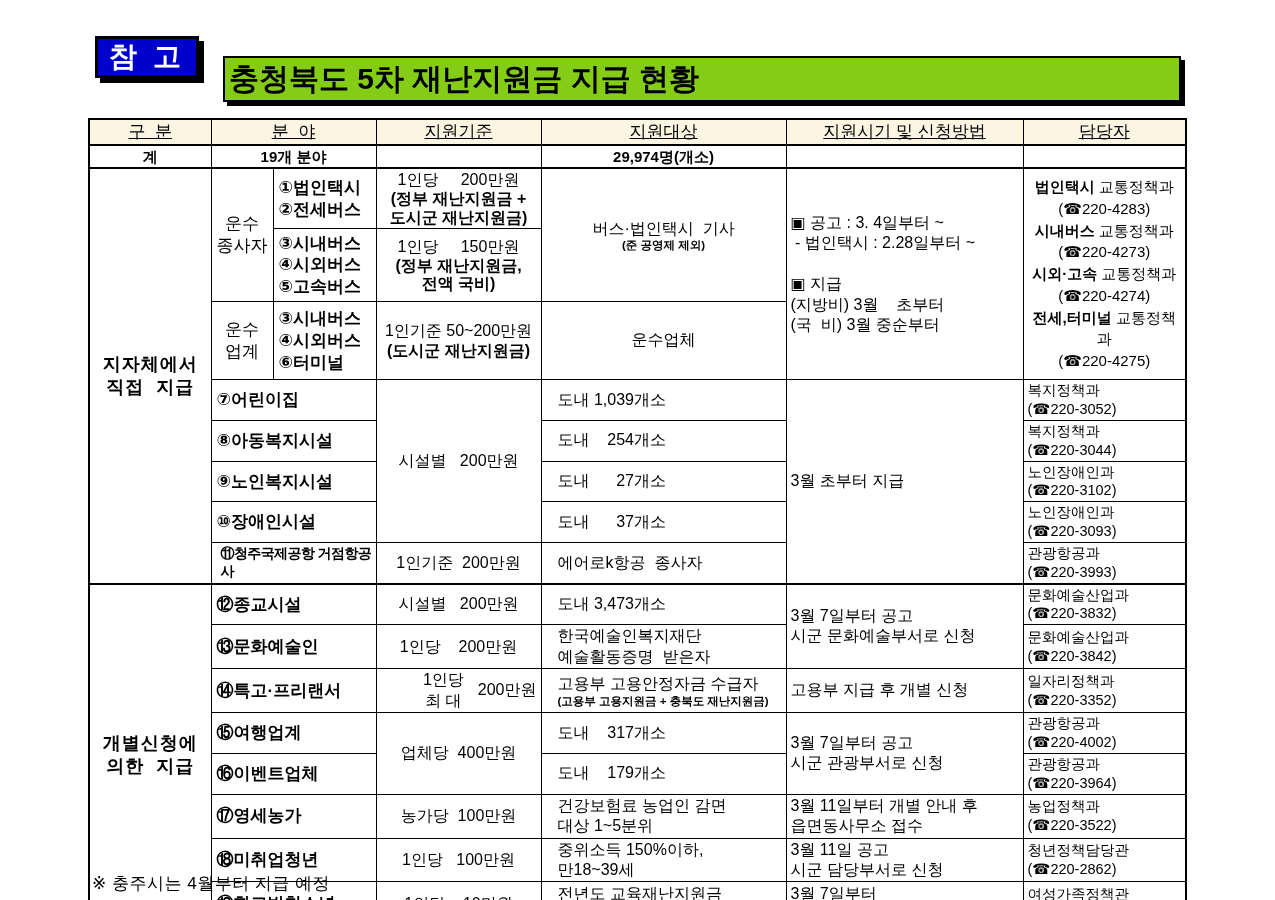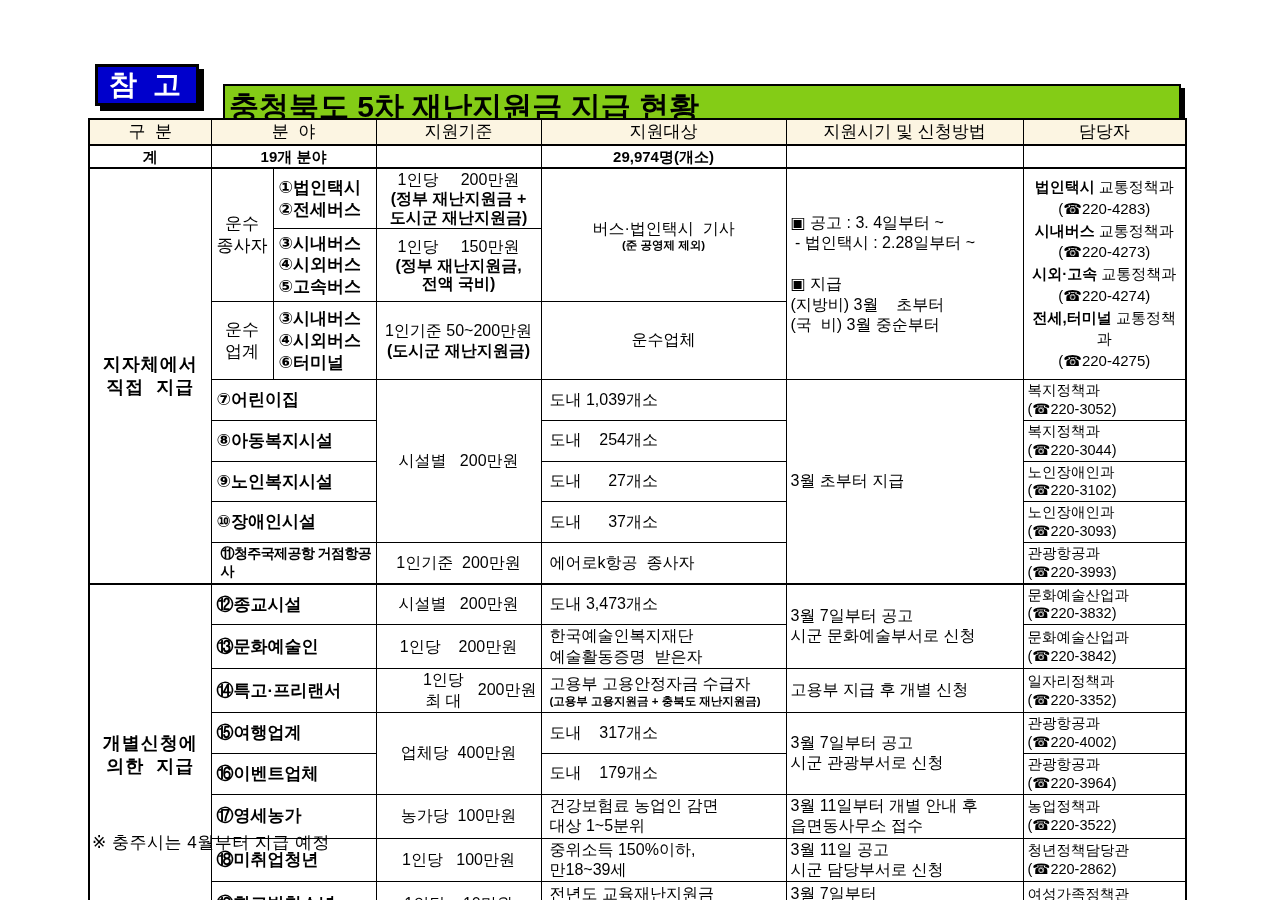--- a/index.html
+++ b/index.html
@@ -3,56 +3,56 @@
 <meta charset="utf-8">
 <style>
   * { margin:0; padding:0; box-sizing:border-box; }
   html,body { background:#e9e9e9; }
   .page {
     position:relative; width:1275px; height:900px; background:#ffffff;
     font-family:"Liberation Sans","DejaVu Sans",sans-serif; color:#000;
     overflow:hidden; margin:0 auto;
   }
   
-  .topbar { position:absolute; top:64px; left:95px; width:1086px; display:flex; gap:24px; align-items:flex-start; }
+  .topbar { position:absolute; top:36px; left:95px; width:1086px; display:flex; gap:24px; align-items:flex-start; }
   .badge {
     width:104px; height:42px; background:#0000cc; border:3px solid #000;
     box-shadow:5px 5px 0 #000; color:#fff; font-size:28px; font-weight:bold;
     display:flex; align-items:center; justify-content:center; letter-spacing:4px; flex:0 0 auto;
   }
   .titlebox {
     flex:1; height:46px; border:2px solid #000; box-shadow:4px 4px 0 #000;
     display:flex; align-items:center; padding-left:4px;
     font-size:30px; font-weight:bold; letter-spacing:0px; background:#84cc16;margin-top:20px;
   }
   
   .maintable-wrap { position:absolute; top:118px; left:88px; }
   table { border-collapse:collapse; table-layout:fixed; width:1097px; border:2px solid #000; }
   td, th { border:1px solid #000; padding:1px 4px; vertical-align:middle; font-size:16px; line-height:1.28; overflow:hidden; }
-  thead th { background:#fcf5e2; font-weight:normal; font-size:17px; border-bottom:2px solid #000; }
+  thead th { background:#fcf5e2; font-weight:normal; font-size:17px; border-bottom:2px solid #000;text-decoration:underline; }
   tr.total-row td { font-weight:bold; border-bottom:2px solid #000; font-size:15px; }
   .pre { white-space:pre-wrap; }
   .c { text-align:center; }
   .bb2 { border-bottom:2px solid #000 !important;margin-top:9px; }
   .section-label { font-size:18px; font-weight:bold; text-align:center; letter-spacing:1px; }
   .group-cell { text-align:center; font-size:17px; }
   .items-cell { font-weight:bold; font-size:17px; padding-left:5px; }
   .label-cell { font-weight:bold; font-size:17px; padding-left:5px; }
   .label-cell.condensed { font-size:14px; letter-spacing:-0.6px;padding-left:9px; }
   .criteria-cell { text-align:center; }
   .criteria-sub { display:block; font-size:16px; font-weight:bold; line-height:1.15; }
   .target-c { text-align:center; }
-  .target-l { text-align:left; padding-left:8px; }
+  .target-l { text-align:left; padding-left:16px; }
   .target-sub { display:block; font-size:11.5px; font-weight:bold; line-height:1.1; }
   .schedule-cell { text-align:left; }
   .contact-cell { text-align:left; font-size:14.5px; line-height:1.3; }
   .tcontact { font-size:15px; line-height:1.45; text-align:center; }
   .tcontact .dept { font-weight:bold;margin-top:12px; }
   .flex-crit { display:flex; align-items:center; justify-content:flex-end; gap:14px; }
-  .footnote { position:absolute; top:831px; left:92px; font-size:17px; letter-spacing:0.5px; }
+  .footnote { position:absolute; top:872px; left:92px; font-size:17px; letter-spacing:0.5px; }
 </style>
 </head>
 <body>
 
 <div class="page">
 
   <div class="topbar">
     <div class="badge">참 고</div>
     <div class="titlebox">충청북도 5차 재난지원금 지급 현황</div>
   </div>

